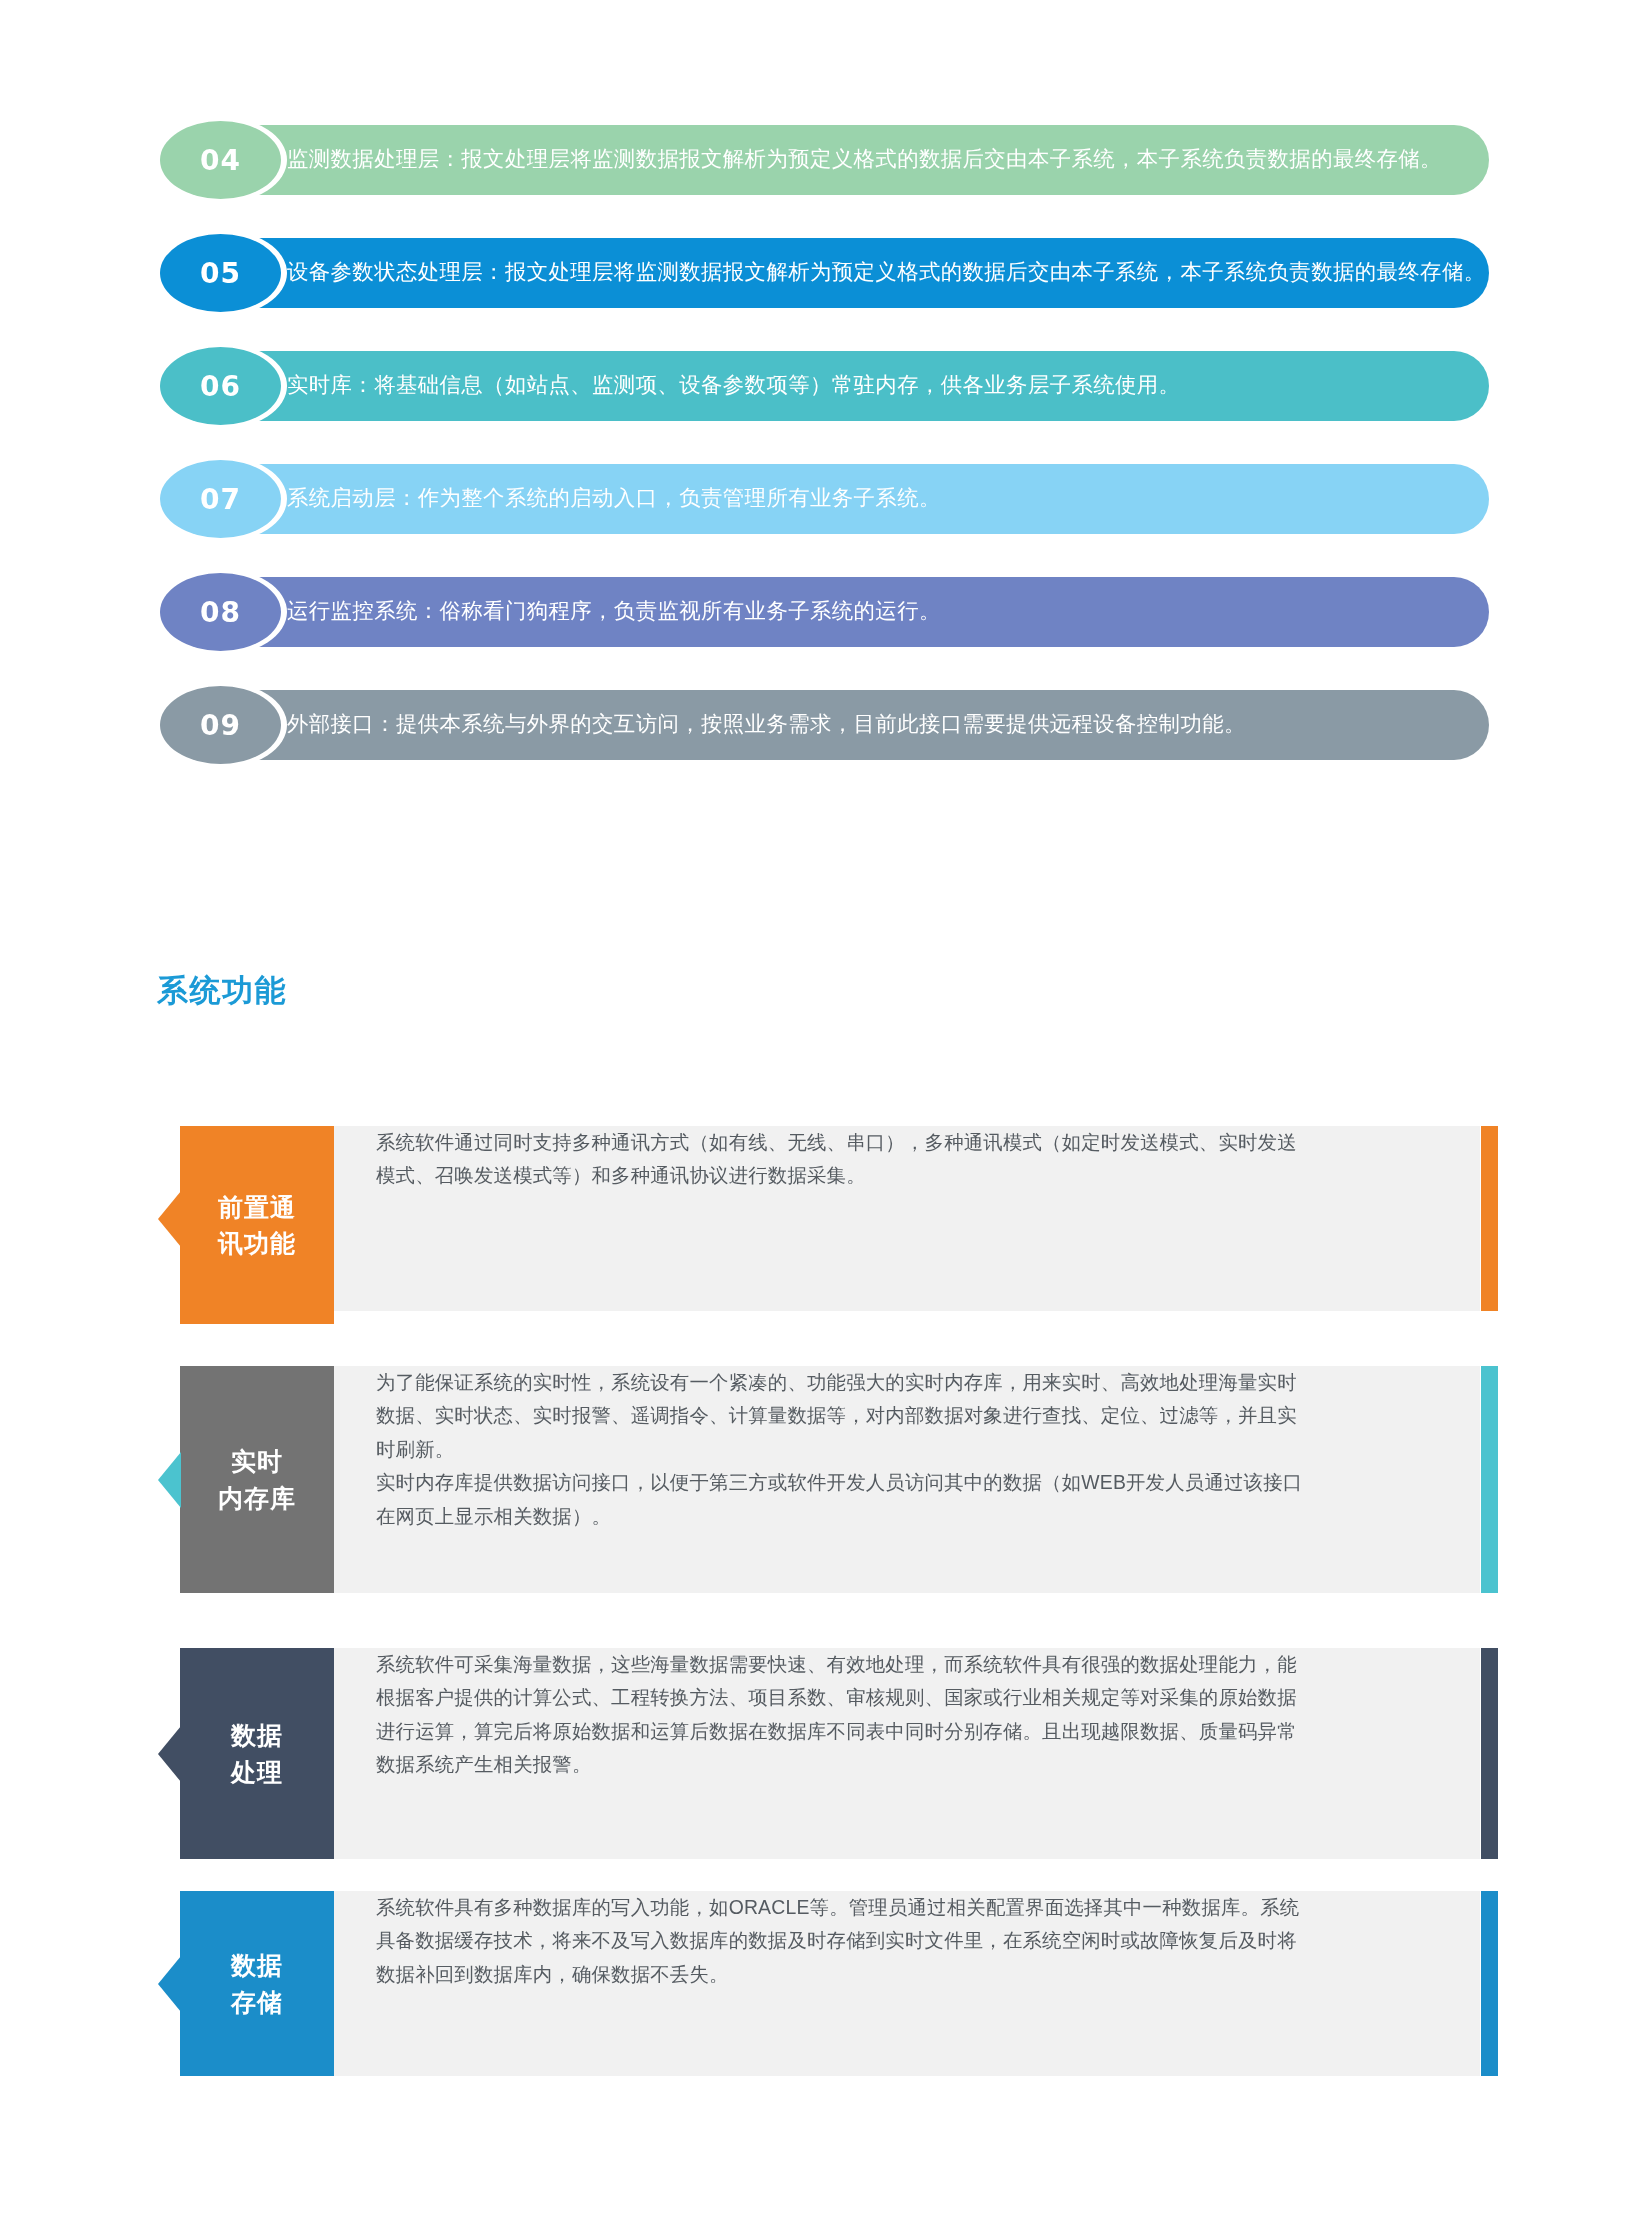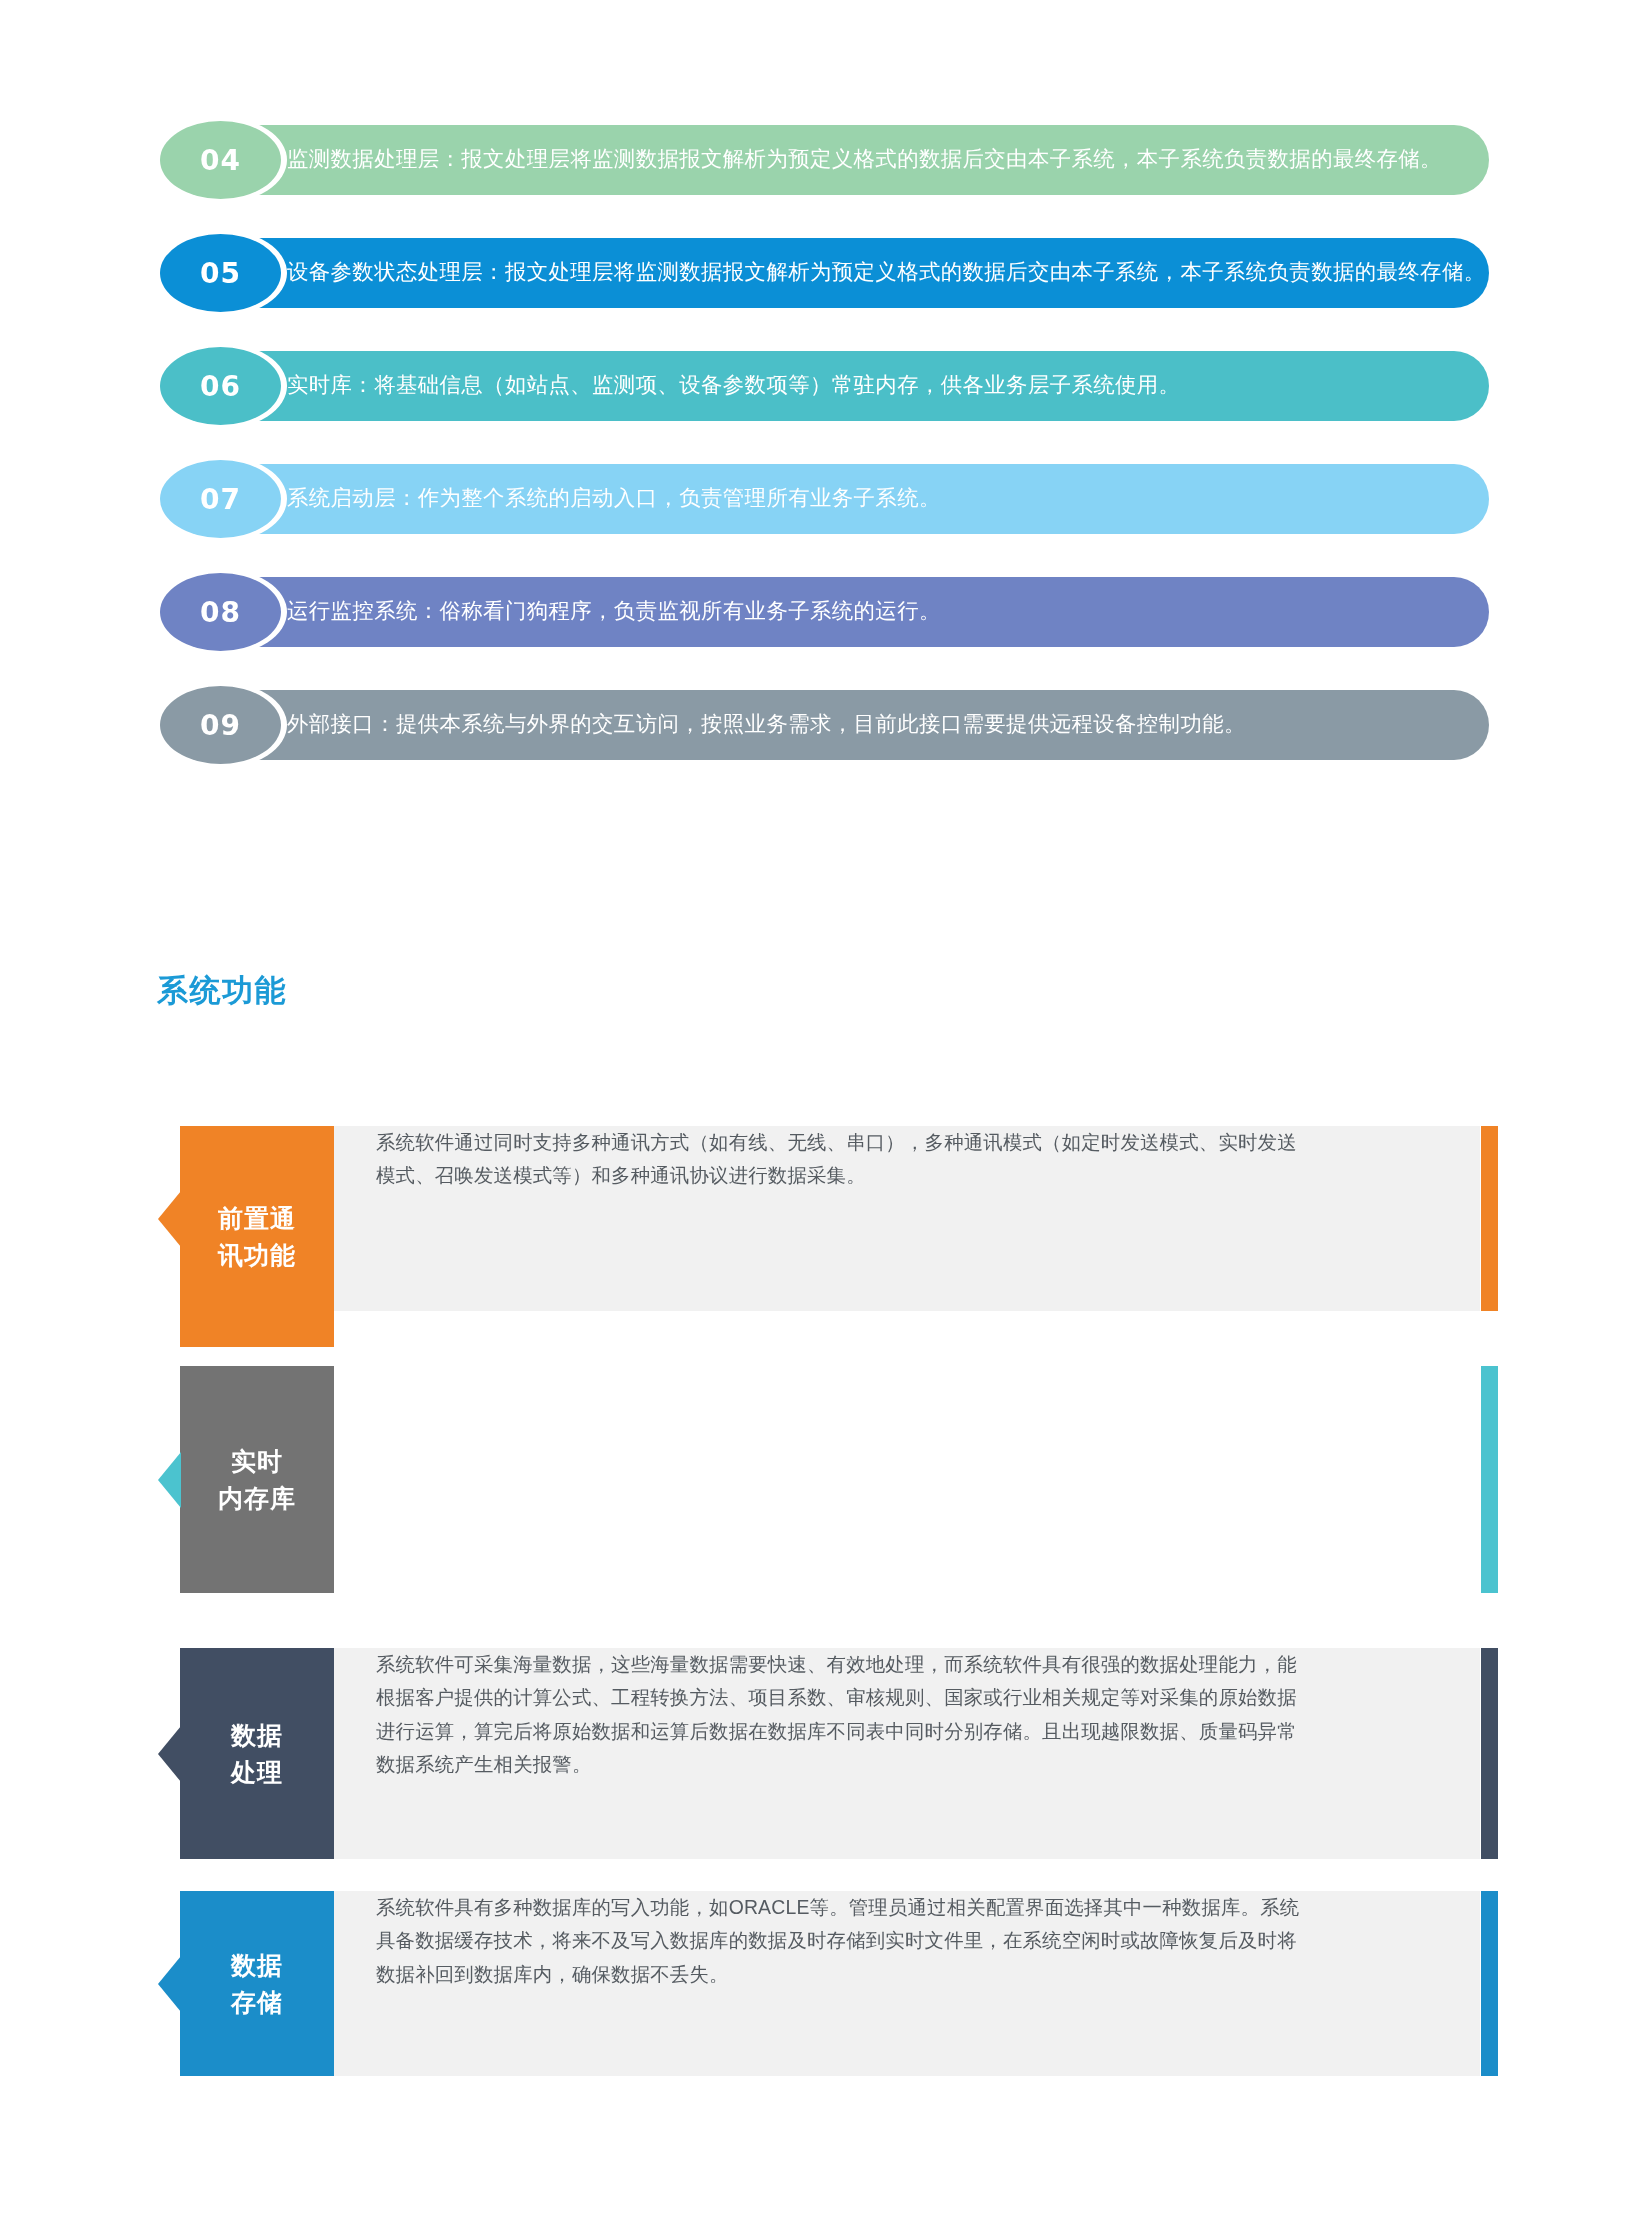--- a/index.html
+++ b/index.html
@@ -230,28 +230,37 @@
 <div id="section-heading">系统功能</div>
 
 <div id="feature-list">
     <div class="feature-card" style="height: 185px;">
       <div class="feature-body" style="height: 185px;">
         <div class="feature-desc">
           <span class="line2">系统软件通过同时支持多种通讯方式（如有线、无线、串口），多种通讯模式（如定时发送模式、实时发送</span>
           <span class="line2">模式、召唤发送模式等）和多种通讯协议进行数据采集。</span>
         </div>
       </div>
-      <div class="feature-label" style="background: rgb(240, 131, 38); height: 221px;">
+      <div class="feature-label" style="background: rgb(240, 131, 38); height: 198px;">
         <div class="feature-label-text">前置通
 讯功能</div>
       </div>
       <div class="feature-notch" style="color: rgb(240, 131, 38); top: 65px;"></div>
       <div class="feature-stripe" style="background: rgb(240, 131, 38); height: 185px;"></div>
     </div>
     <div class="feature-card" style="height: 227px;">
+      <div class="feature-body" style="height: 227px;">
+        <div class="feature-desc">
+          <span class="line2">为了能保证系统的实时性，系统设有一个紧凑的、功能强大的实时内存库，用来实时、高效地处理海量实时</span>
+          <span class="line2">数据、实时状态、实时报警、遥调指令、计算量数据等，对内部数据对象进行查找、定位、过滤等，并且实</span>
+          <span class="line2">时刷新。</span>
+          <span class="line2">实时内存库提供数据访问接口，以便于第三方或软件开发人员访问其中的数据（如WEB开发人员通过该接口</span>
+          <span class="line2">在网页上显示相关数据）。</span>
+        </div>
+      </div>
       <div class="feature-label" style="background: #737373; height: 227px;">
         <div class="feature-label-text">实时
 内存库</div>
       </div>
       <div class="feature-notch" style="color: rgb(75, 195, 207); top: 86px;"></div>
       <div class="feature-stripe" style="background: rgb(75, 195, 207); height: 227px;"></div>
     </div>
     <div class="feature-card" style="height: 188px;">
       <div class="feature-body" style="height: 211px;">
         <div class="feature-desc">

